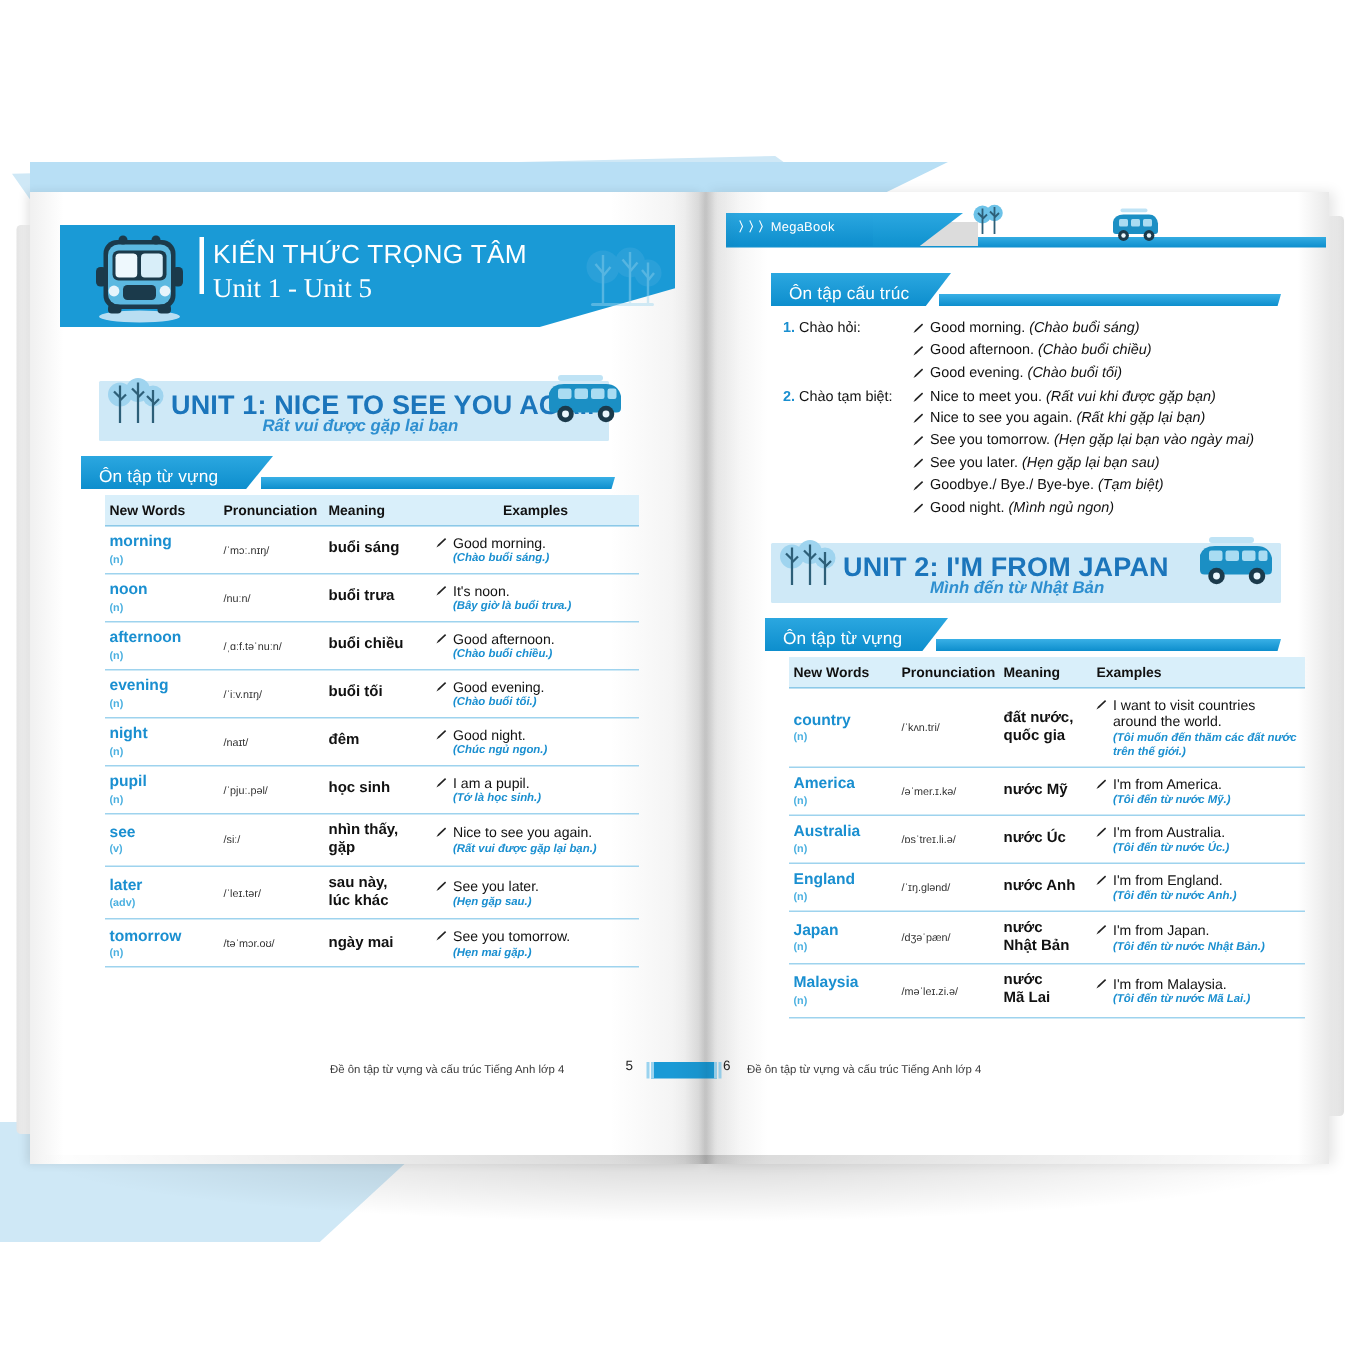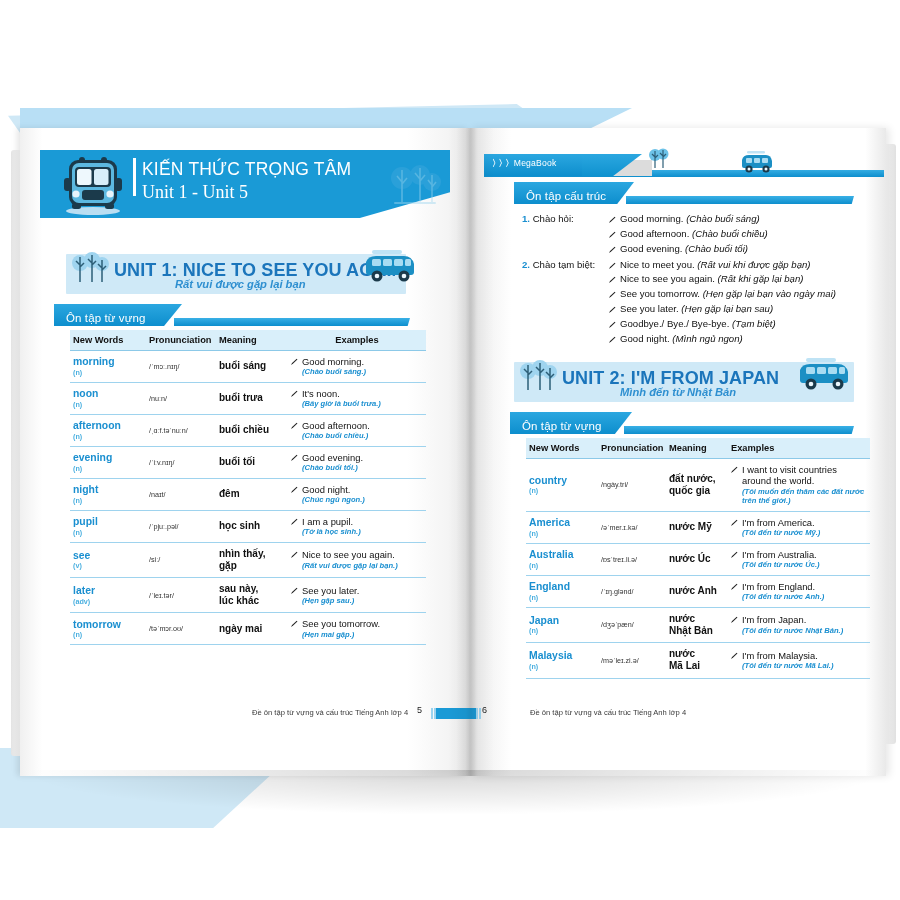--- a/index.html
+++ b/index.html
@@ -123,21 +123,21 @@
   }
   .w-word { color: #1a8fd0; font-weight: bold; font-size: 10.4px; line-height: 1.12; }
   .w-pos  { color: #4bb0e0; font-size: 7.2px; font-weight: bold; }
   .w-ipa  { color: #333; font-size: 7.2px; }
   .w-mean { color: #111; font-weight: bold; font-size: 10px; line-height: 1.22; }
   .w-ex   { color: #111; font-size: 9.4px; line-height: 1.22; padding-left: 11px; position: relative; }
   .w-ex .pen { position: absolute; left: -1px; top: 1px; }
   .w-vn   { color: #1a8fd0; font-size: 7.6px; font-style: italic; font-weight: bold; line-height: 1.25; padding-left: 11px; }
 
   
-  .rp-strip { position: absolute; left: 0px; top: 20px; width: 416px; height: 40px; text-align: center; }
+  .rp-strip { position: absolute; left: 0px; top: 8px; width: 416px; height: 40px; text-align: center; }
   .rp-band {
     position: absolute; left: 14px; top: 22px; width: 400px; height: 7px;
     background: linear-gradient(to bottom,#34ace2,#0d8ecd);
   }
   .rp-logoblock {
     position: absolute; left: 14px; top: 6px; width: 100px; height: 22px;
     background: linear-gradient(to bottom,#2ba7e0,#0d8ecd);
   }
   .rp-logotail {
     position: absolute; left: 112px; top: 6px; width: 60px; height: 22px;
@@ -167,21 +167,21 @@
     position: relative; padding-left: 12px; font-size: 9.6px; color: #111; line-height: 1.55;
   }
   .struct-li .pen { position: absolute; left: 0; top: 2px; }
   .struct-li i { font-style: italic; }
 
   
   .pen { display: inline-block; width: 8px; height: 8px; }
 
   
   .footer { position: absolute; top: 576px; width: 100%; height: 20px; }
-  .ft-text { position: absolute; font-size: 7.6px; color: #3a3a3a; margin-left: 32px; }
+  .ft-text { position: absolute; font-size: 7.6px; color: #3a3a3a; }
   .ft-num  { position: absolute; font-size: 9px; color: #222; }
   .ft-bar  {
     position: absolute; top: 580px; left: 414px; width: 44px; height: 11px;
     background: #1a9ad6; border-left: 2px solid #9ad3ef; border-right: 2px solid #9ad3ef;
   }
   .ft-bar::before { content:""; position:absolute; left:-5px; top:0; width:2px; height:11px; background:#9ad3ef; }
   .ft-bar::after  { content:""; position:absolute; right:-5px; top:0; width:2px; height:11px; background:#9ad3ef; }
 
   
   .spine {
@@ -585,21 +585,21 @@
               <th>Examples</th>
             </tr>
           </thead>
           <tbody id="tbody-right">
               <tr>
                 <td>
                   <div class="w-word">country</div>
                   <div class="w-pos">(n)</div>
                 </td>
                 <td>
-                  <div class="w-ipa">/ngày.tri/</div>
+                  <div class="w-ipa">/ˈkʌn.tri/</div>
                 </td>
                 <td>
                   <div class="w-mean"><span>đất nước,</span><br><span>quốc gia</span></div>
                 </td>
                 <td>
                   <div class="w-ex"><span class="pen"><svg viewBox="0 0 10 10" width="8" height="8">
                         <path d="M1.2 8.8 L2.6 6.2 L8.4 0.9 L9.3 1.9 L3.6 7.3 Z" fill="#222"></path>
                       </svg></span>I want to visit countries around the world.</div>
                   <div class="w-vn">(Tôi muốn đến thăm các đất nước trên thế giới.)</div>
                 </td>

